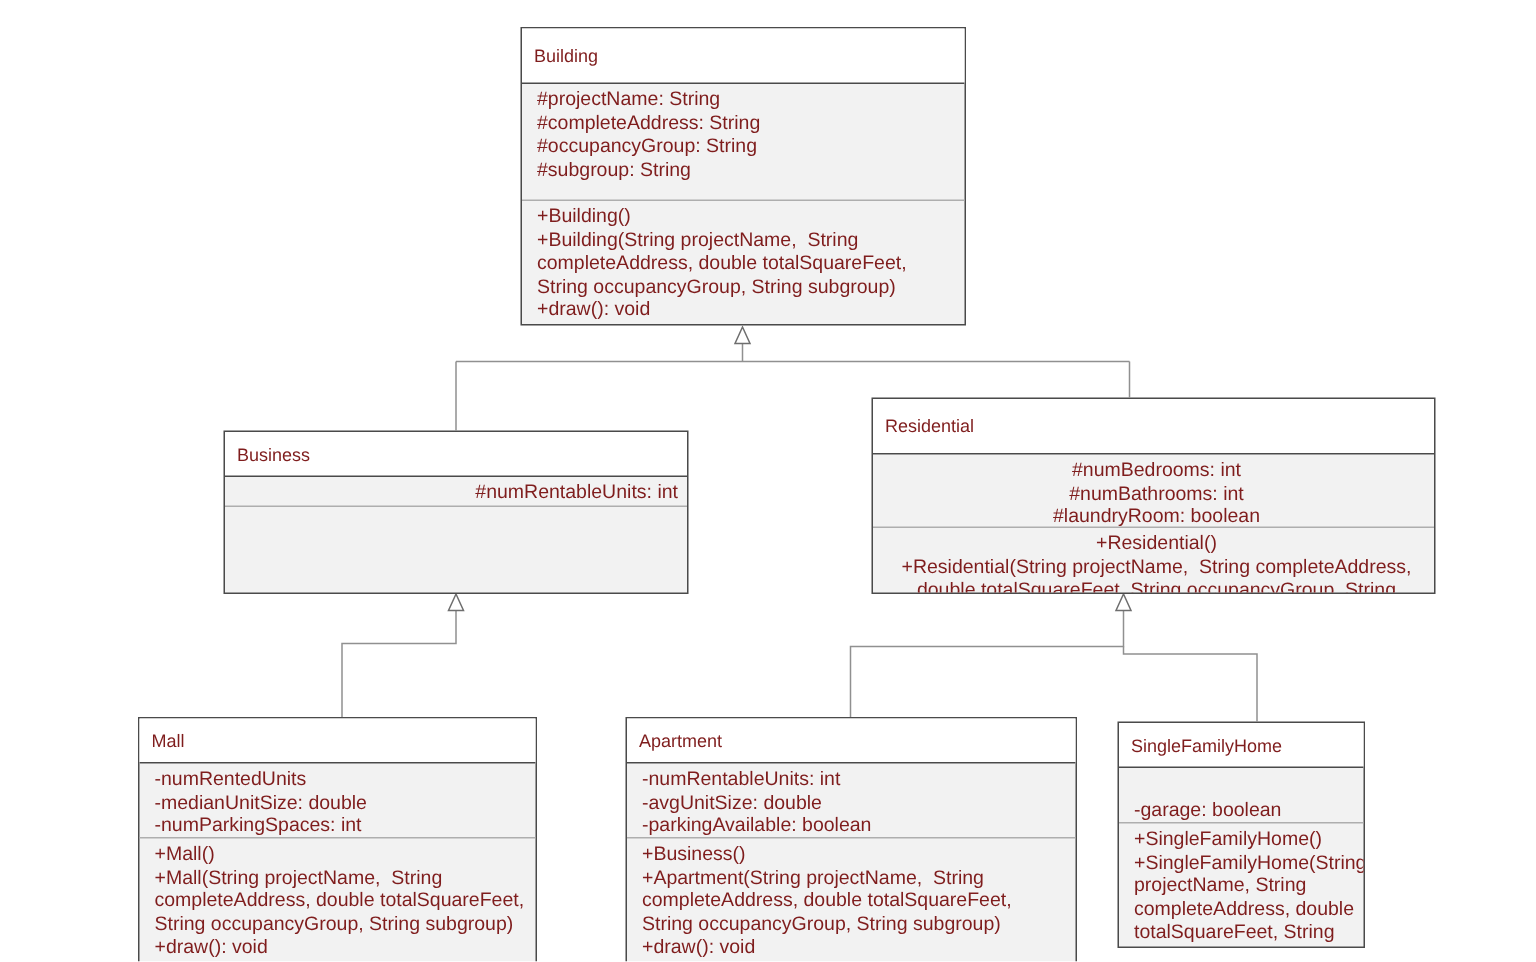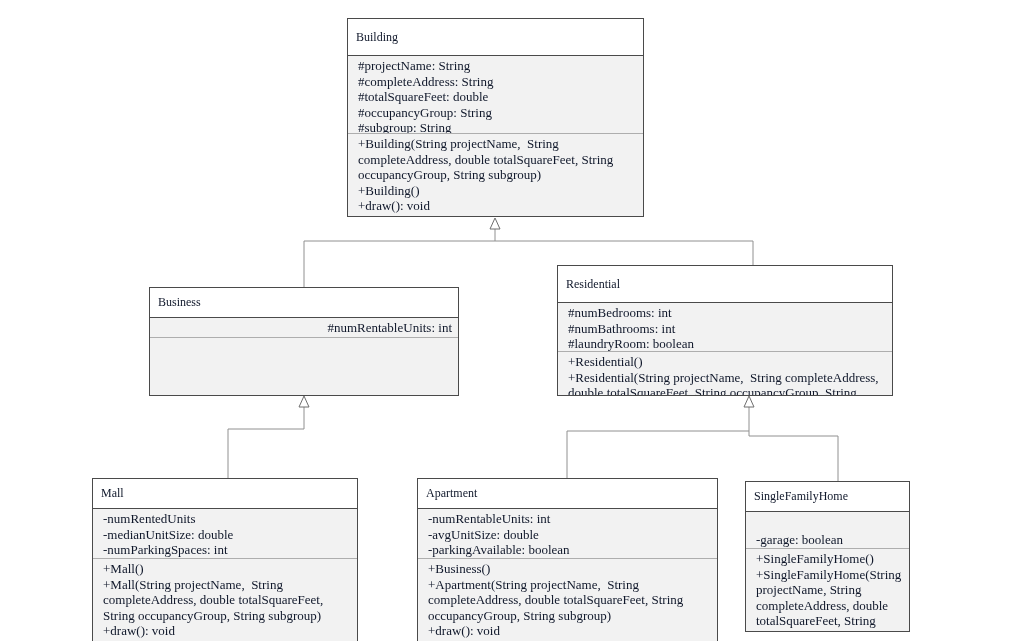--- a/index.html
+++ b/index.html
@@ -6,22 +6,22 @@
     margin: 0;
     padding: 0;
     background: #ffffff;
   }
   #canvas {
     position: relative;
     width: 1024px;
     height: 641px;
     overflow: hidden;
     background: #ffffff;
-    font-family: Liberation Serif, serif;
-    color: #0f172a;
+    font-family: Liberation Sans, sans-serif;
+    color: #7f1d1d;
   }
   #edges {
     position: absolute;
     left: 0; top: 0;
     width: 1024px; height: 641px;
     pointer-events: none;
   }
   .uml-class {
     position: absolute;
     display: flex;
@@ -81,40 +81,39 @@
       <path d="M749,431 L749,436 L838,436 L838,481"></path>
       <path d="M749,396 L744,407 L754,407 Z" fill="#ffffff" stroke="#6e6e6e"></path>
     </g>
   </svg>
 
   <div class="uml-class" style="left:347px; top:18px; width:297px; height:199px;">
     <div class="uml-title" style="height:36px;">Building</div>
     <div class="uml-attrs" style="height:75px;">
       <div class="member">#projectName: String</div>
       <div class="member">#completeAddress: String</div>
-      <div class="member">#totalSquareFeet: double</div>
       <div class="member">#occupancyGroup: String</div>
       <div class="member">#subgroup: String</div>
     </div>
     <div class="uml-methods">
+      <div class="member">+Building()</div>
       <div class="member">+Building(String projectName,  String completeAddress, double totalSquareFeet, String occupancyGroup, String subgroup)</div>
-      <div class="member">+Building()</div>
       <div class="member">+draw(): void</div>
       <div class="member">+displayData(): String</div>
     </div>
   </div>
 
   <div class="uml-class" style="left:149px; top:287px; width:310px; height:109px;text-align:right;">
     <div class="uml-title" style="height:29px;">Business</div>
     <div class="uml-attrs" style="height:17px;">
       <div class="member">#numRentableUnits: int</div>
     </div>
   </div>
 
-  <div class="uml-class" style="left:557px; top:265px; width:336px; height:131px;">
+  <div class="uml-class" style="left:581px; top:265px; width:376px; height:131px;text-align:center;">
     <div class="uml-title" style="height:36px;">Residential</div>
     <div class="uml-attrs" style="height:46px;">
       <div class="member">#numBedrooms: int</div>
       <div class="member">#numBathrooms: int</div>
       <div class="member">#laundryRoom: boolean</div>
     </div>
     <div class="uml-methods">
       <div class="member">+Residential()</div>
       <div class="member">+Residential(String projectName,  String completeAddress, double totalSquareFeet, String occupancyGroup, String subgroup)</div>
     </div>

